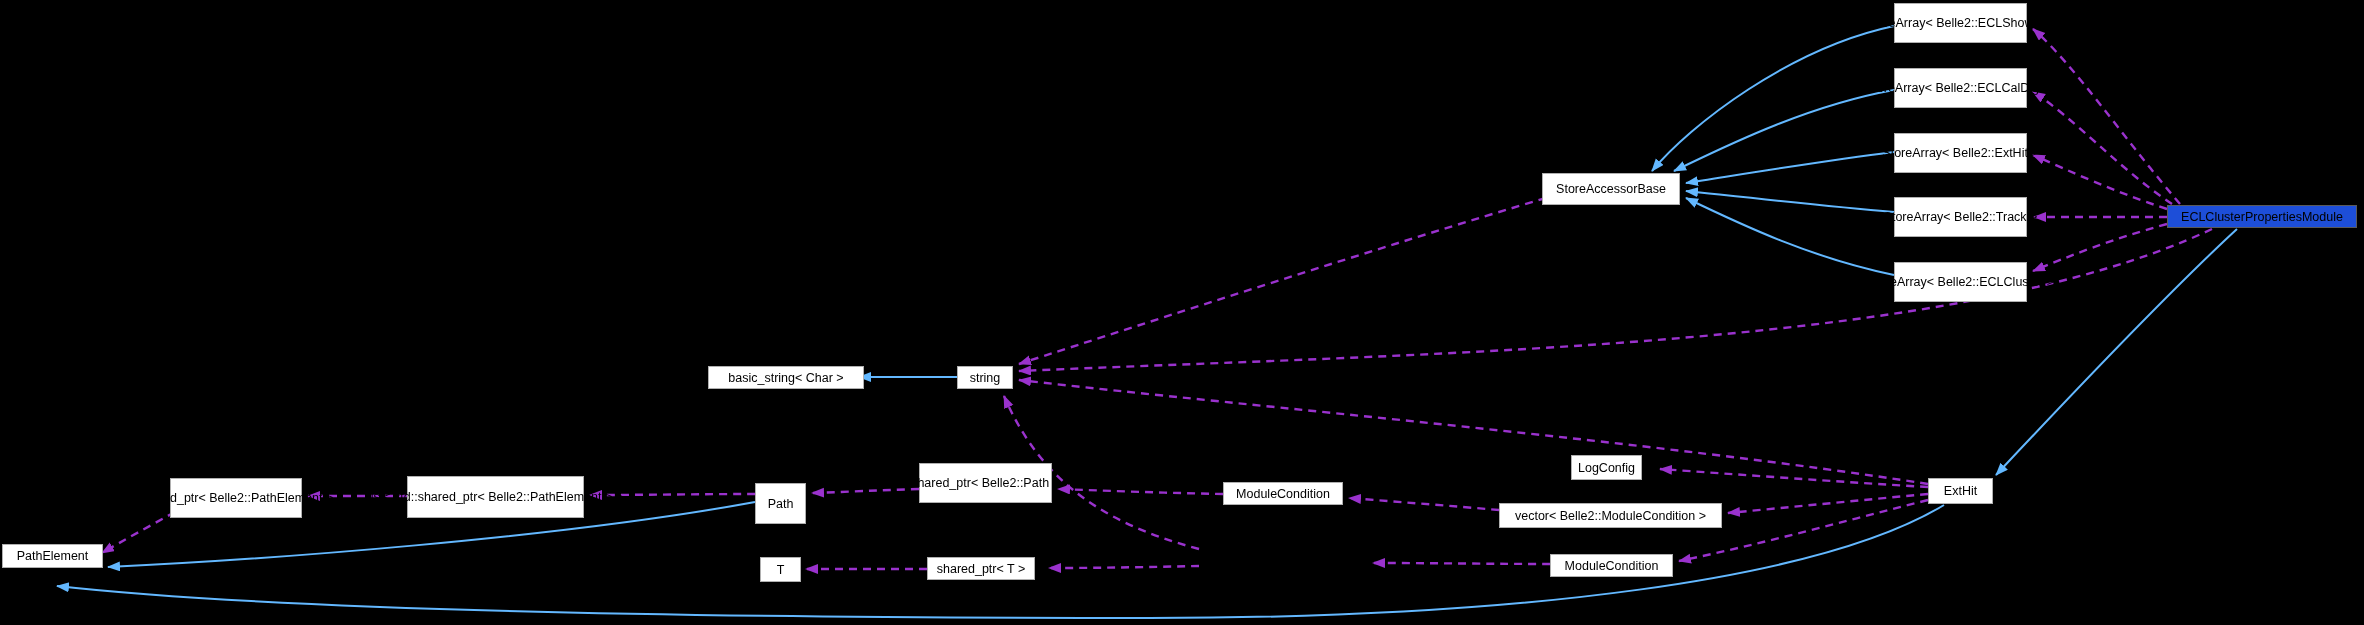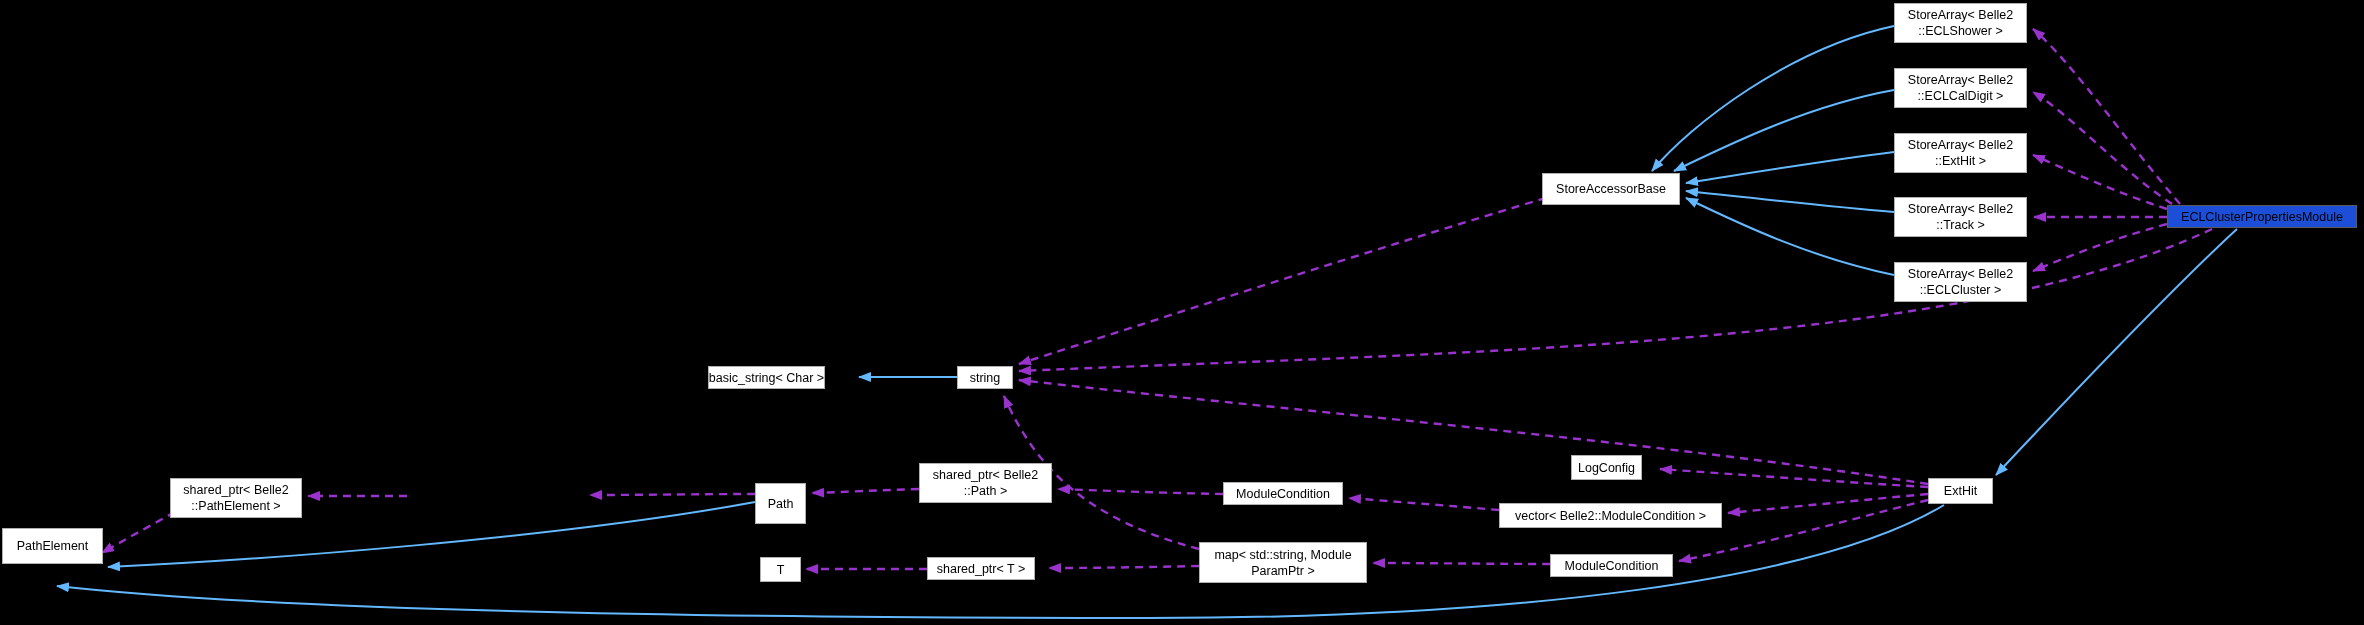--- a/index.html
+++ b/index.html
@@ -2,21 +2,21 @@
 <html><head>
 <meta charset="utf-8">
 <style>
   html,body{margin:0;padding:0;background:#000;}
   .diagram{position:relative;width:2364px;height:625px;background:#000;overflow:hidden;
            font-family:"Liberation Sans",sans-serif;}
   .edges{position:absolute;left:0;top:0;width:2364px;height:625px;}
   .e-inh{fill:none;stroke:#63b8ff;stroke-width:2;}
   .e-use{fill:none;stroke:#9a32cd;stroke-width:2.4;stroke-dasharray:8 6;}
   .node{position:absolute;box-sizing:border-box;background:#fff;border:1.5px solid #b0b0b0;
-        color:#000;font-size:12.5px;line-height:1.28;display:flex;flex-direction:column;
+        color:#000;font-size:12.5px;line-height:1.28;display:flex;flex-direction:row;
         align-items:center;justify-content:center;text-align:center;white-space:nowrap;
         cursor:pointer;}
   .node.selected{background:#1d4ed8;border-color:#5a5a5a;}
 </style>
 </head>
 <body>
 
 <div class="diagram">
 
   <svg class="edges" viewBox="0 0 2364 625">
@@ -81,53 +81,53 @@
   <div class="node" style="left:1894px;top:262px;width:133px;height:40px">
     <span>StoreArray&lt; Belle2</span>
     <span>::ECLCluster &gt;</span>
   </div>
   <div class="node selected" style="left:2167px;top:205px;width:190px;height:23px">
     <span>ECLClusterPropertiesModule</span>
   </div>
   <div class="node" style="left:1542px;top:173px;width:138px;height:32px">
     <span>StoreAccessorBase</span>
   </div>
-  <div class="node" style="left:708px;top:366px;width:117px;height:23px">
+  <div class="node" style="left:708px;top:366px;width:156px;height:23px">
     <span>basic_string&lt; Char &gt;</span>
   </div>
   <div class="node" style="left:957px;top:366px;width:56px;height:23px">
     <span>string</span>
   </div>
   <div class="node" style="left:170px;top:478px;width:132px;height:40px">
     <span>shared_ptr&lt; Belle2</span>
     <span>::PathElement &gt;</span>
   </div>
-  <div class="node" style="left:2px;top:528px;width:101px;height:36px">
+  <div class="node" style="left:407px;top:476px;width:177px;height:42px">
+    <span>list&lt; std::shared_ptr</span>
+    <span>&lt; Belle2::PathElement &gt; &gt;</span>
+  </div>
+  <div class="node" style="left:2px;top:544px;width:101px;height:24px">
     <span>PathElement</span>
   </div>
   <div class="node" style="left:755px;top:483px;width:51px;height:41px">
     <span>Path</span>
   </div>
   <div class="node" style="left:919px;top:463px;width:133px;height:40px">
     <span>shared_ptr&lt; Belle2</span>
     <span>::Path &gt;</span>
   </div>
   <div class="node" style="left:760px;top:557px;width:41px;height:25px">
     <span>T</span>
   </div>
   <div class="node" style="left:927px;top:557px;width:108px;height:23px">
     <span>shared_ptr&lt; T &gt;</span>
   </div>
   <div class="node" style="left:1223px;top:482px;width:120px;height:23px">
     <span>ModuleCondition</span>
   </div>
-  <div class="node" style="left:1199px;top:542px;width:168px;height:41px">
-    <span>map&lt; std::string, Module</span>
-    <span>ParamPtr &gt;</span>
-  </div>
   <div class="node" style="left:1571px;top:455px;width:71px;height:25px">
     <span>LogConfig</span>
   </div>
   <div class="node" style="left:1499px;top:503px;width:223px;height:25px">
     <span>vector&lt; Belle2::ModuleCondition &gt;</span>
   </div>
   <div class="node" style="left:1550px;top:554px;width:123px;height:23px">
     <span>ModuleCondition</span>
   </div>
   <div class="node" style="left:1928px;top:478px;width:65px;height:26px">

